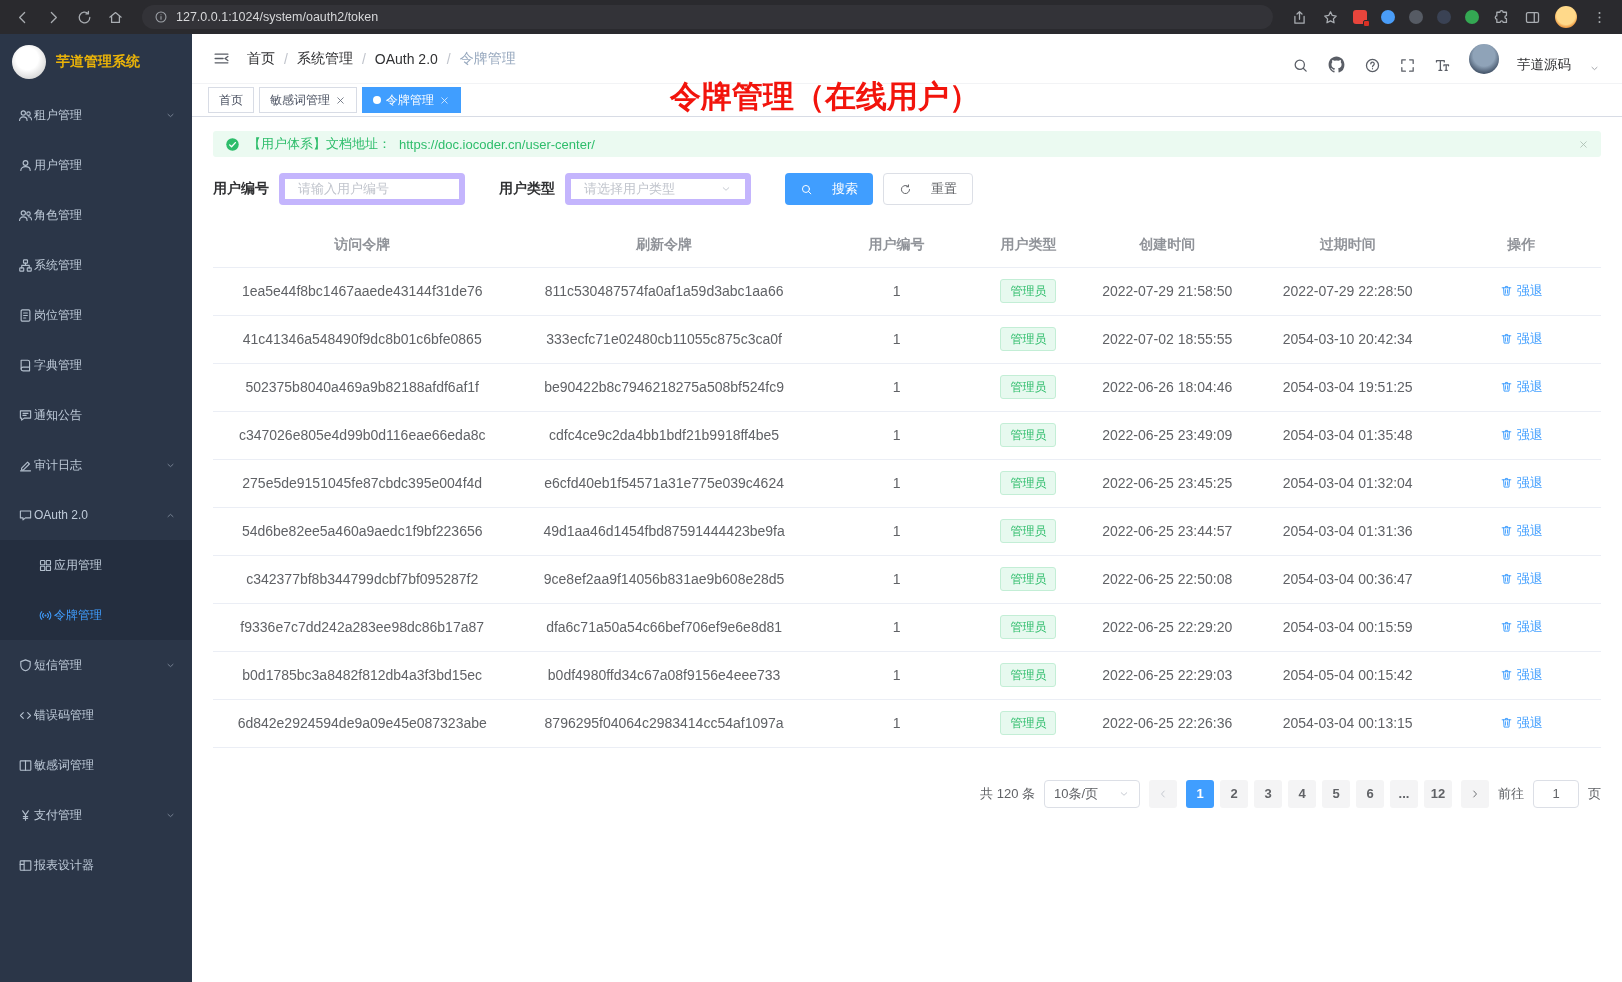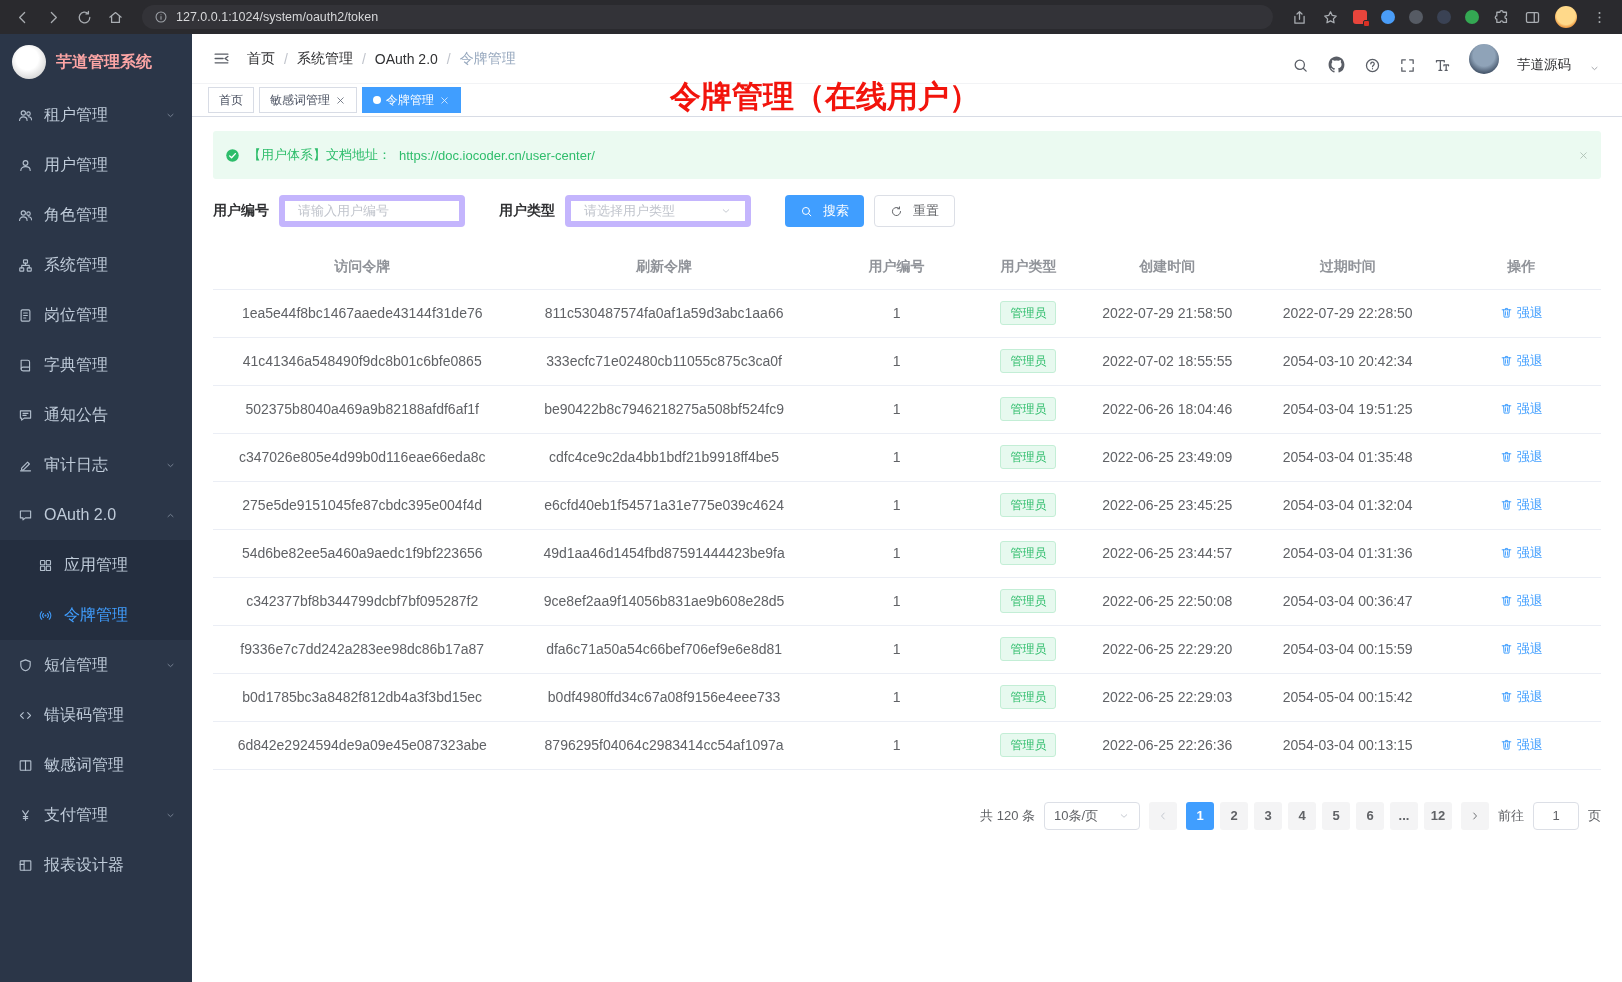--- a/index.html
+++ b/index.html
@@ -26,24 +26,24 @@
   .browser-avatar{width:22px;height:22px;border-radius:50%;flex:none;cursor:pointer;
     background:radial-gradient(circle at 50% 42%,#ffd98a 0 55%,#f0a24b 70%,#e28b3a)}
 
   .app{display:flex;height:948px}
 
   
   .sidebar{width:192px;background:#2b3648;color:#bfcbd9;flex:none;display:flex;flex-direction:column}
   .logo{height:56px;display:flex;align-items:center;gap:10px;padding:0 12px;cursor:pointer;flex:none}
   .logo-avatar{width:34px;height:34px;border-radius:50%;flex:none;
     background:radial-gradient(circle at 45% 40%,#ffffff 0 40%,#d8d8d8 75%,#b9bcc2)}
-  .logo-title{color:#fca5a5;font-size:16px;font-weight:700;white-space:nowrap}
+  .logo-title{color:#eab308;font-size:14px;font-weight:700;white-space:nowrap}
   .menu{flex:1;overflow:hidden}
-  .menu-item{height:50px;display:flex;align-items:center;gap:11px;padding:0 16px 0 18px;
-    font-size:16px;cursor:pointer;white-space:nowrap}
+  .menu-item{height:50px;display:flex;align-items:center;gap:1px;padding:0 16px 0 18px;
+    font-size:12px;cursor:pointer;white-space:nowrap}
   .mi-icon{width:15px;height:15px;opacity:.92}
   .mi-label{flex:1;overflow:hidden}
   .chev{width:11px;height:11px;opacity:.6}
   .submenu{background:#242e3f}
   .submenu .menu-item{padding-left:38px}
   .menu-item.active{color:#409eff}
 
   
   .main{flex:1;display:flex;flex-direction:column;position:relative;background:#fff;min-width:0}
   .topbar{height:50px;display:flex;align-items:center;padding:0 22px 0 20px;
@@ -66,35 +66,35 @@
   .tab{height:26px;display:inline-flex;align-items:center;gap:5px;padding:0 10px;
     border:1px solid #d8dce5;background:#fff;color:#495060;font-size:12px;cursor:pointer;white-space:nowrap}
   .tab.active{background:#409eff;border-color:#409eff;color:#fff}
   .tab-dot{width:8px;height:8px;border-radius:50%;background:#fff;flex:none}
   .tab-close{width:11px;height:11px;opacity:.85;cursor:pointer}
 
   .annotation{position:absolute;left:478px;top:42px;font-size:31px;font-weight:700;color:#f2140c;
     z-index:20;white-space:nowrap}
 
   .content{flex:1;padding:14px 21px 0 21px;min-width:0}
-  .alert{height:48px;background:#ebfaf1;border-radius:3px;display:flex;align-items:center;gap:8px;
+  .alert{height:26px;background:#ebfaf1;border-radius:3px;display:flex;align-items:center;gap:8px;
     padding:0 12px;font-size:13px;color:#2ebd6b}
   .alert-icon{width:15px;height:15px;color:#2ebd6b}
   .alert-link{color:#2ebd6b;text-decoration:none;cursor:pointer}
   .alert-close{margin-left:auto;width:11px;height:11px;color:#a9bcb0;cursor:pointer}
 
   .filters{display:flex;align-items:center;margin-top:16px;gap:10px;font-size:14px}
   .filter-label{font-weight:700;color:#303133;white-space:nowrap}
   .fld{width:186px;height:32px;border:6px solid #c4b5fd;border-radius:4px;display:flex;
     align-items:center;padding:0 13px;background:#fff;cursor:text}
   .fld .ph{font-size:13px;color:#c0c4cc;white-space:nowrap;overflow:hidden}
   .fld.select{justify-content:space-between;cursor:pointer}
   .sel-caret{width:12px;height:12px;color:#c0c4cc}
   .gap{width:14px;flex:none}
-  .btn{height:32px;border:none;border-radius:4px;display:inline-flex;align-items:center;gap:10px;
+  .btn{height:32px;border:none;border-radius:4px;display:inline-flex;align-items:center;gap:19px;
     padding:0 15px;font-size:13px;cursor:pointer;font-family:inherit}
   .btn.primary{background:#409eff;color:#fff}
   .btn.plain{background:#fff;border:1px solid #dcdfe6;color:#606266}
   .btn-ic{width:13px;height:13px}
 
   .data-table{width:100%;border-collapse:collapse;table-layout:fixed;margin-top:18px;font-size:14px}
   .data-table th{height:44px;color:#909399;font-weight:600;border-bottom:1px solid #ebeef5;
     text-align:center;white-space:nowrap}
   .data-table td{height:48px;color:#606266;border-bottom:1px solid #ebeef5;text-align:center;
     white-space:nowrap;overflow:hidden}

